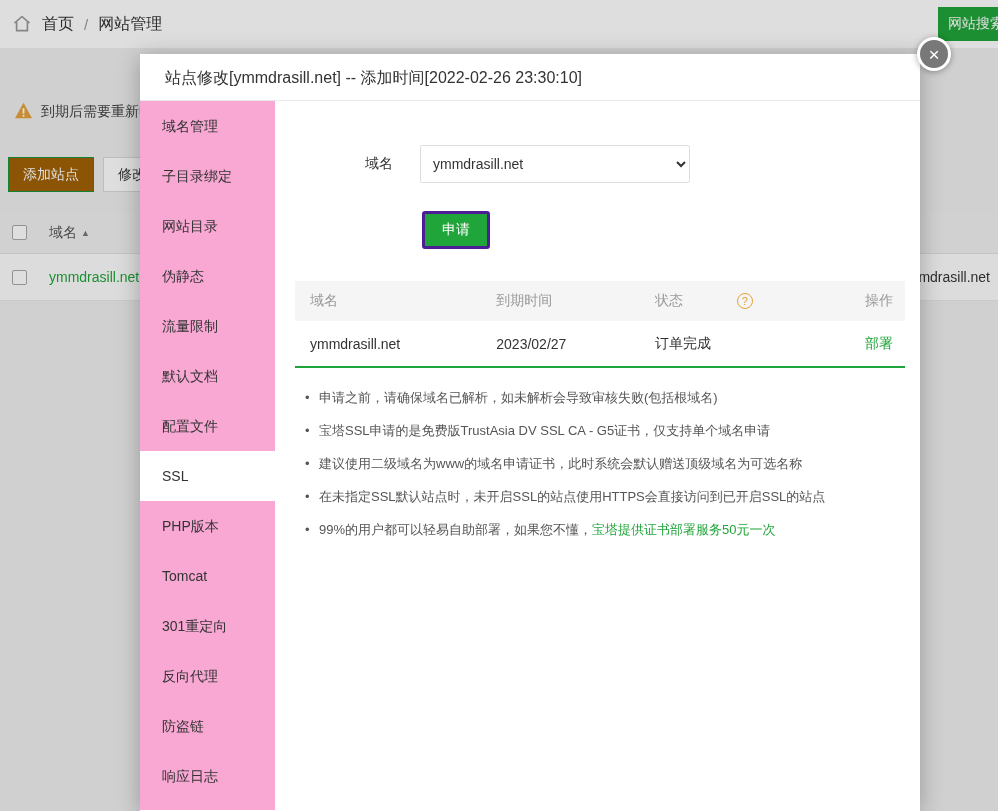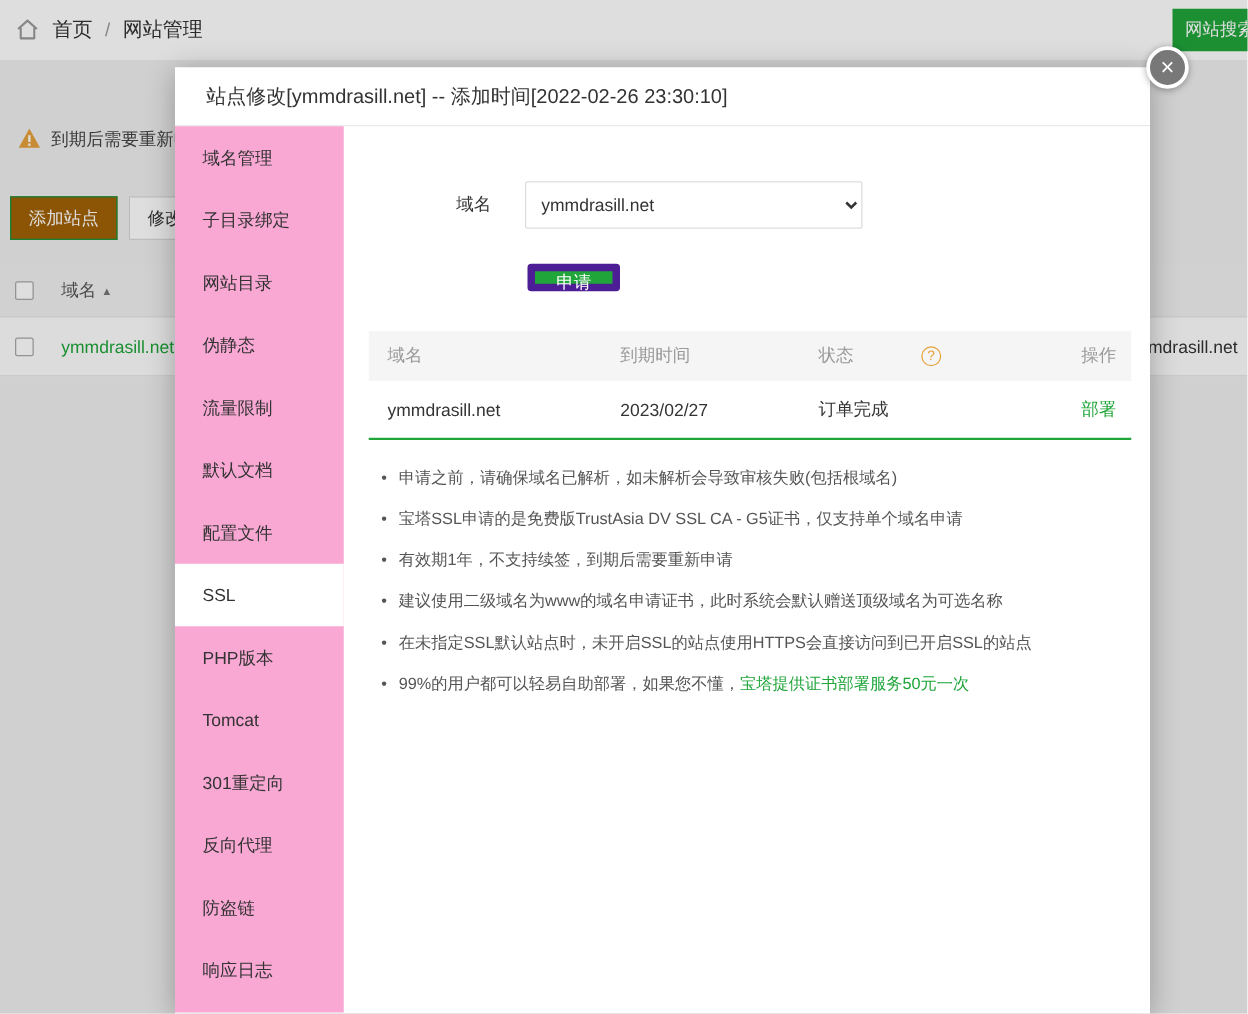--- a/index.html
+++ b/index.html
@@ -113,22 +113,22 @@
 
   .form-row { display:flex; align-items:center; margin-top:26px; }
   .f-label { width:125px; text-align:right; padding-right:27px; font-size:14px; color:#333; flex-shrink:0; }
   .f-select {
     width:270px; height:38px; font-size:14px; color:#333;
     border:1px solid #ddd; background:#fff; padding:0 8px; border-radius:2px;
     font-family:inherit; cursor:pointer;
   }
 
   .apply-btn {
-    display:block; margin-top:28px; margin-left:127px; height:22px; padding:0 17px;
-    background:#20a53a; color:#fff; border:6px solid #4c1d95; border-radius:3px;
+    display:block; margin-top:28px; margin-left:127px; height:38px; padding:0 17px;
+    background:#20a53a; color:#fff; border:3px solid #4c1d95; border-radius:3px;
     font-size:14px; cursor:pointer; font-family:inherit;
   }
 
   .cert-table { margin-top:32px; border-bottom:2px solid #20a53a; font-size:14px; }
   .ct-head { display:flex; background:#f5f5f5; height:40px; align-items:center; color:#999; }
   .ct-row  { display:flex; background:#fff; height:45px; align-items:center; color:#333; }
   .c1 { width:33%; padding-left:15px; }
   .c2 { width:26%; }
   .c3 { width:26%; display:flex; align-items:center;gap:48px; }
   .c4 { width:15%; text-align:right; padding-right:12px; }
@@ -242,20 +242,19 @@
           <span class="c1">ymmdrasill.net</span>
           <span class="c2">2023/02/27</span>
           <span class="c3">订单完成</span>
           <a class="c4 deploy">部署</a>
         </div>
       </div>
 
       <ul class="notes">
         <li><span>申请之前，请确保域名已解析，如未解析会导致审核失败(包括根域名)</span></li>
         <li><span>宝塔SSL申请的是免费版TrustAsia DV SSL CA - G5证书，仅支持单个域名申请</span></li>
-        <li><span>有效期1年，不支持续签，到期后需要重新申请</span></li>
         <li><span>建议使用二级域名为www的域名申请证书，此时系统会默认赠送顶级域名为可选名称</span></li>
         <li><span>在未指定SSL默认站点时，未开启SSL的站点使用HTTPS会直接访问到已开启SSL的站点</span></li>
         <li><span>99%的用户都可以轻易自助部署，如果您不懂，</span><a class="g">宝塔提供证书部署服务50元一次</a></li>
       </ul>
     </div>
   </div>
 </div>
 
 </body></html>

